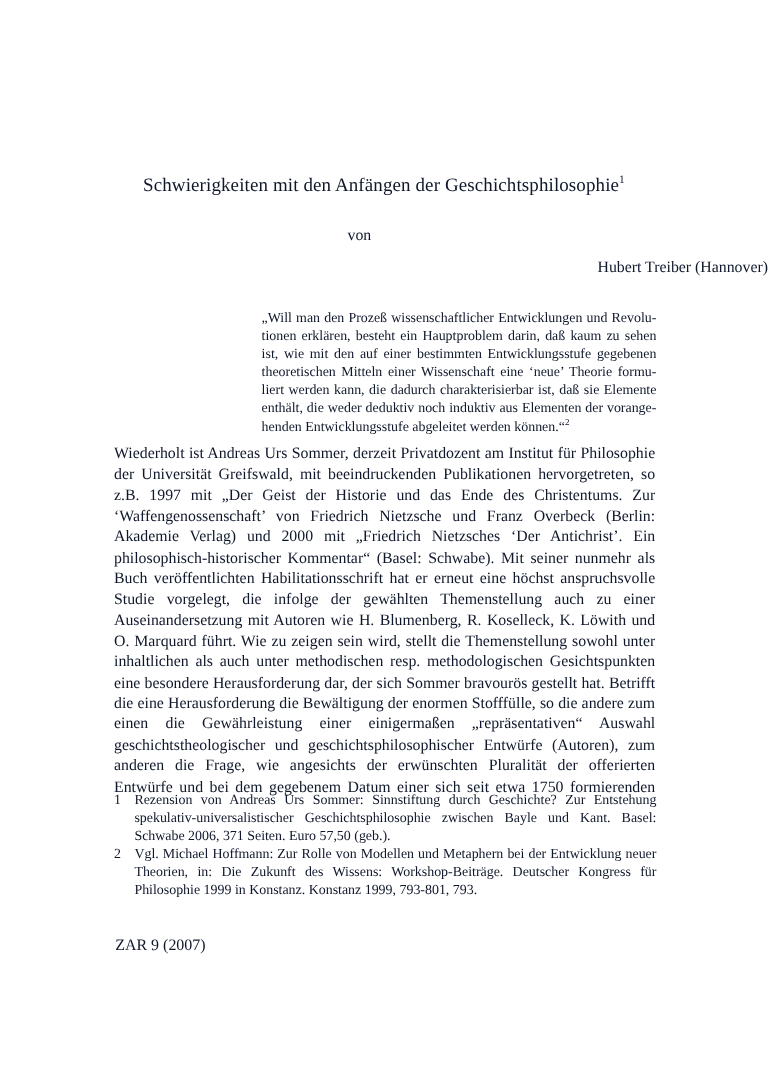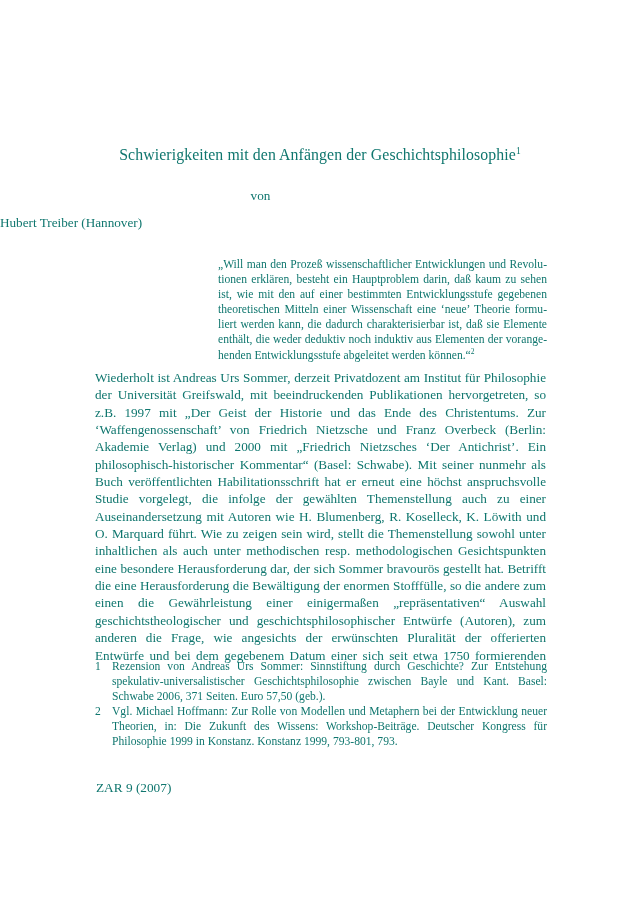--- a/index.html
+++ b/index.html
@@ -6,21 +6,21 @@
     margin: 0;
     padding: 0;
     background: #ffffff;
   }
   .page {
     position: relative;
     width: 640px;
     height: 903px;
     background: #ffffff;
     font-family: "Liberation Serif", serif;
-    color: #0f766e;
+    color: #0f172a;
     overflow: hidden;
   }
   .title {
     position: absolute;
     top: 146px;
     left: 0;
     width: 640px;
     text-align: center;
     font-size: 15.8px;
     font-weight: 400;
@@ -34,27 +34,28 @@
   .title sup {
     font-size: 9.5px;
   }
   .byline {
     position: absolute;
     top: 188px;
     left: 0;
     width: 521px;
     text-align: center;
     font-size: 13.2px;
+    padding-left: 39px;
   }
   .author {
     position: absolute;
     top: 215px;
     left: 0;
     width: 640px;
-    text-align: left;
+    text-align: right;
     font-size: 13.2px;
   }
   .epigraph {
     position: absolute;
     top: 257px;
     left: 218px;
     width: 329px;
     height: 108px;
     margin: 0;
     font-size: 11.6px;

